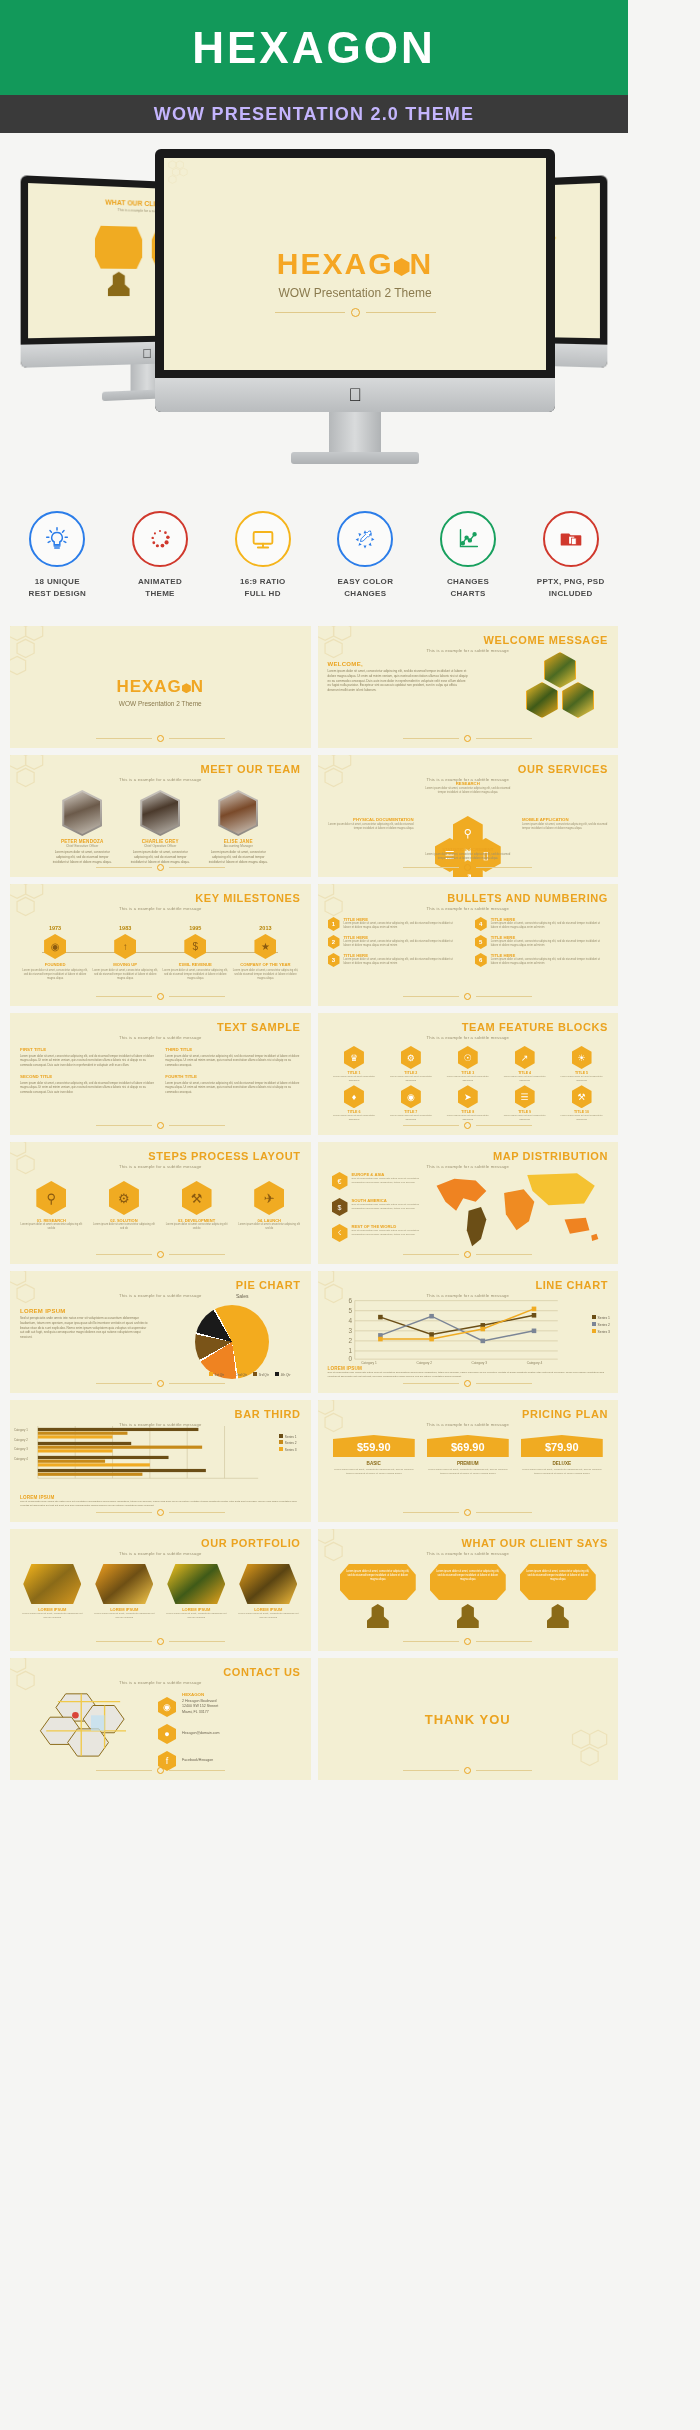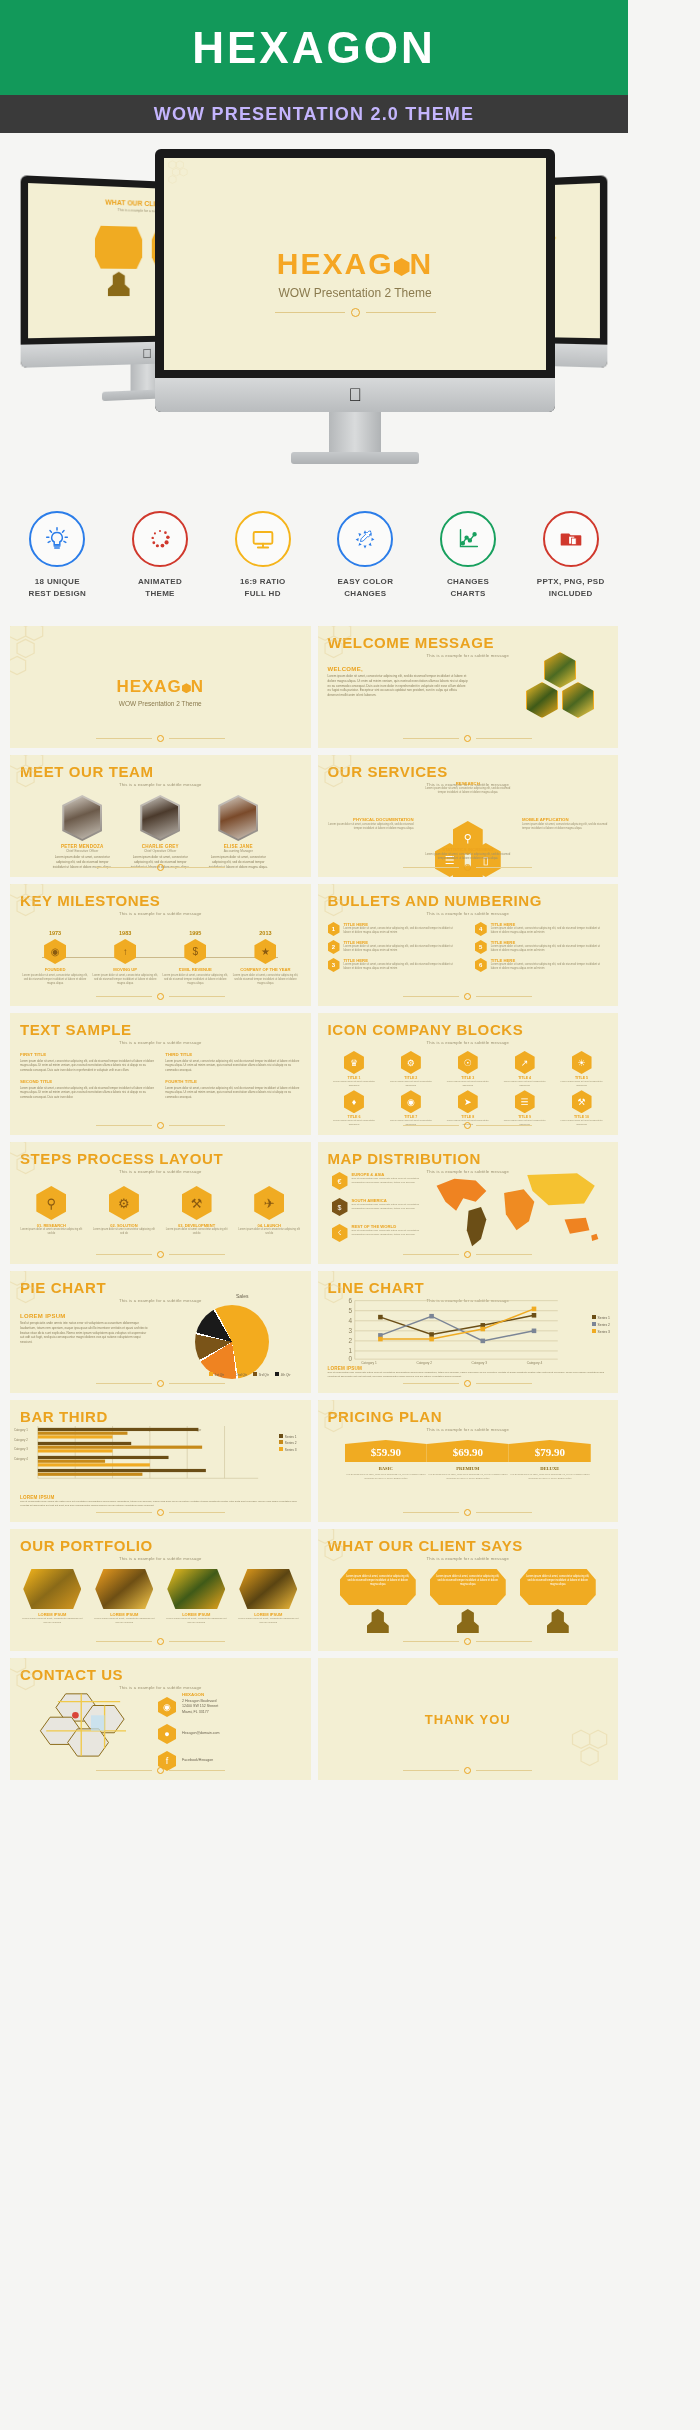--- a/index.html
+++ b/index.html
@@ -123,21 +123,21 @@
     background:#f5f5f3;
   }
   .slide {
     background:#f3efd3;
     height:122px;
     position:relative;
     overflow:hidden;
     padding:8px 10px;
   }
   .s-title {
-    text-align:left; color:#eba31f; font-size:15px; font-weight:bold;
+    text-align:right; color:#eba31f; font-size:11px; font-weight:bold;
     letter-spacing:.6px;
   }
   .s-sub {
     text-align:center; color:#9a9070; font-size:4.2px; margin-top:2px; letter-spacing:.2px;
   }
   .hexdeco {
     position:absolute; width:64px; height:64px; opacity:.4; pointer-events:none;
   }
   .hexdeco.tl { left:-10px; top:-8px; }
   .hexdeco.br { right:-10px; bottom:-10px; }
@@ -257,21 +257,21 @@
   .lc-legend{ position:absolute; right:8px; top:44px; font-size:3.4px; color:#6b6350; line-height:2.0;}
   .lc-cats{ position:absolute; left:24px; right:56px; top:90px; display:flex; justify-content:space-around;
     font-size:3.2px; color:#8d8261;}
 
   
   .bc-wrap{ position:absolute; left:26px; top:26px; right:66px; height:56px;}
   .bc-legend{ position:absolute; right:14px; top:34px; font-size:3.2px; color:#6b6350; line-height:2.0;}
   .bc-cats{ position:absolute; left:4px; top:26px; width:22px; font-size:2.8px; color:#8d8261; line-height:3.4;}
 
   
-  .price-row{ display:flex; justify-content:center; gap:0; margin-top:8px;font-family:Liberation Serif, serif;}
+  .price-row{ display:flex; justify-content:center; gap:12px; margin-top:8px;}
   .price-card{ width:82px; text-align:center;}
   .price-hex{ background:#f0ab22; color:#fff; font-size:11px; font-weight:bold;
     padding:6px 0 4px; clip-path:polygon(50% 0,100% 18%,100% 100%,0 100%,0 18%);}
   .price-name{ color:#8a6a18; font-size:4.6px; font-weight:bold; margin-top:4px;}
   .price-feat{ color:#9a9070; font-size:2.5px; line-height:1.5; margin-top:2px;}
 
   
   .pf-row{ display:flex; justify-content:center; gap:8px; margin-top:8px;}
   .pf{ width:64px; text-align:center;}
   .pf-img{ width:58px;height:40px;margin:0 auto;
@@ -756,21 +756,21 @@
         </div>
       </div>
       <div class="footrule">
           <span class="ln"></span>
           <span class="ci"></span>
           <span class="ln"></span>
         </div>
     </div>
 
     <div class="slide">
-      <div class="s-title">ICON COMPANY BLOCKS</div>
+      <div class="s-title">TEAM FEATURE BLOCKS</div>
       <div class="s-sub">This is a example for a subtitle message</div>
       <div class="ib-grid">
         <div class="ib">
             <div class="ib-hex">♛</div>
             <div class="ib-t">TITLE 1</div>
             <div class="ib-p">Lorem ipsum dolor sit amet consectetur adipiscing</div>
           </div>
         <div class="ib">
             <div class="ib-hex">⚙</div>
             <div class="ib-t">TITLE 2</div>

